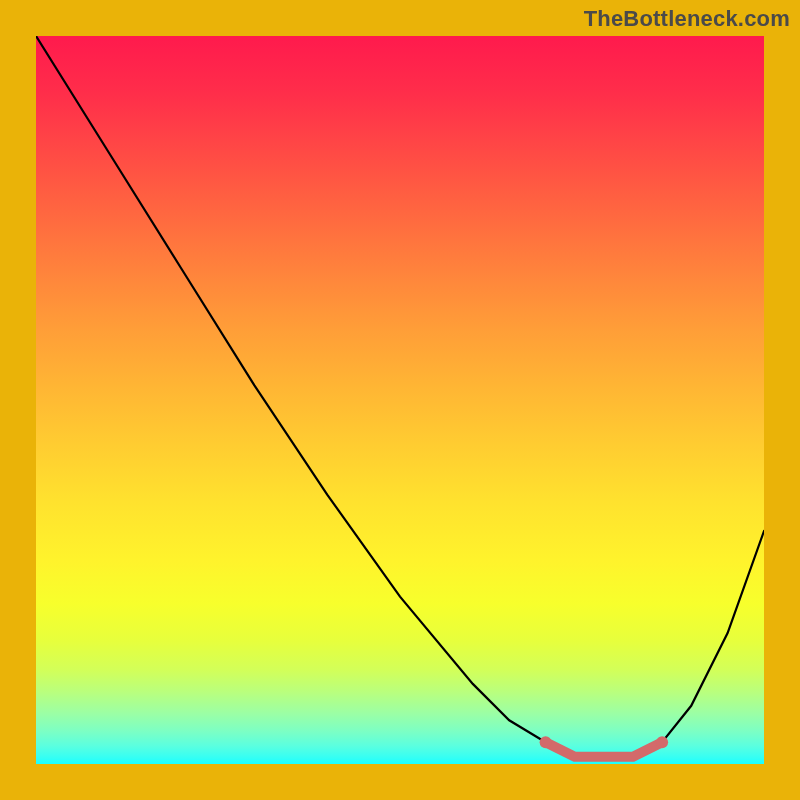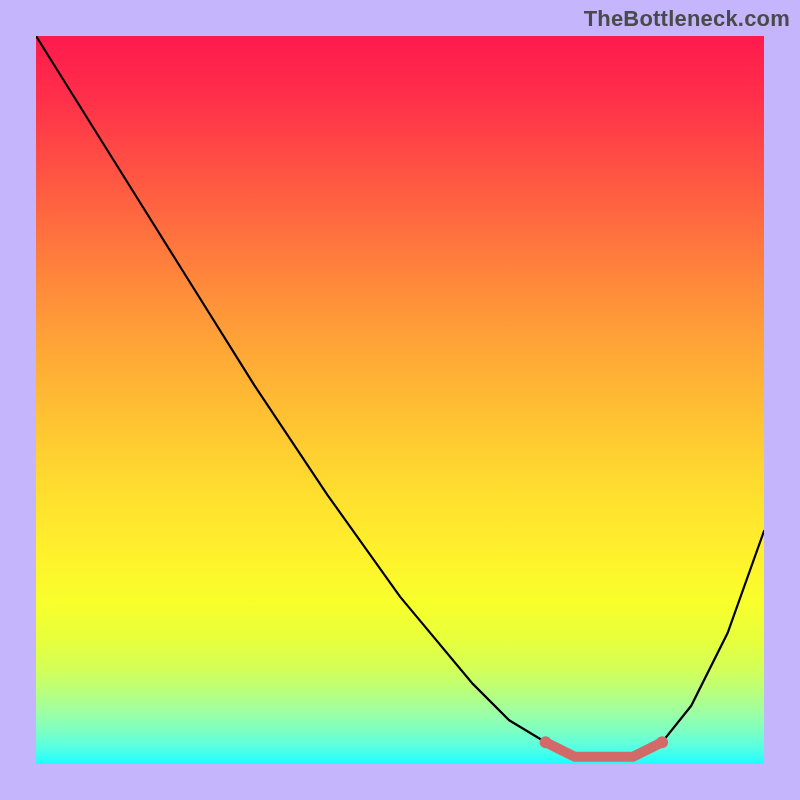--- a/index.html
+++ b/index.html
@@ -8,21 +8,21 @@
     width: 800px;
     height: 800px;
     background: #000;
     overflow: hidden;
     font-family: Arial, Helvetica, sans-serif;
   }
   .frame {
     position: relative;
     width: 800px;
     height: 800px;
-    background: #c4b5fd;
+    background: #eab308;
   }
   .plot-area {
     position: absolute;
     left: 36px;
     top: 36px;
     width: 728px;
     height: 728px;
     background: linear-gradient(to bottom,
       #ff1a4d 0%,
       #ff2e4a 8%,

